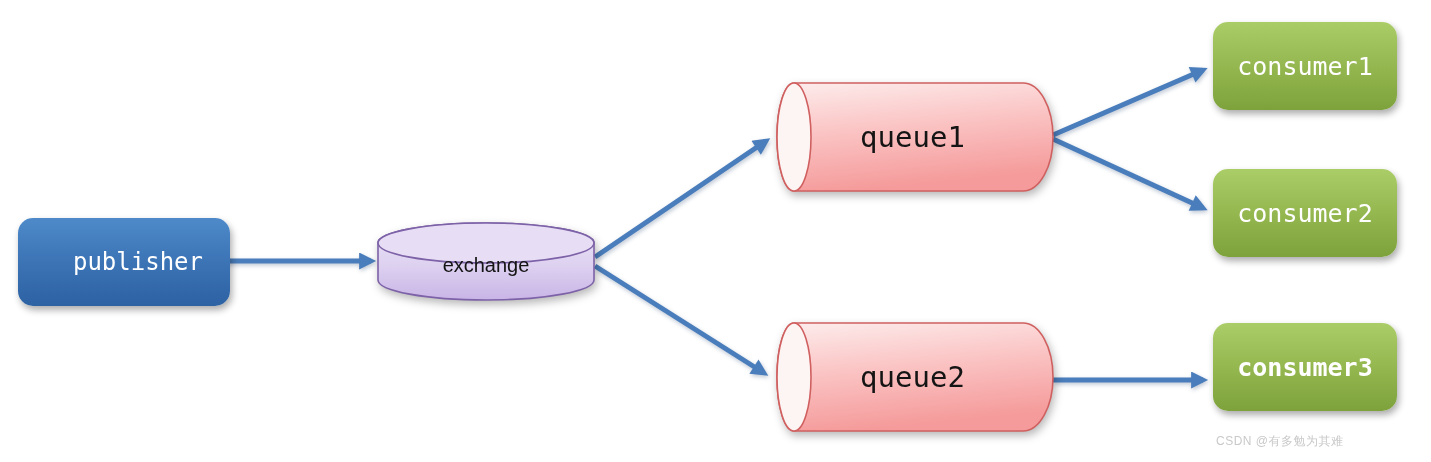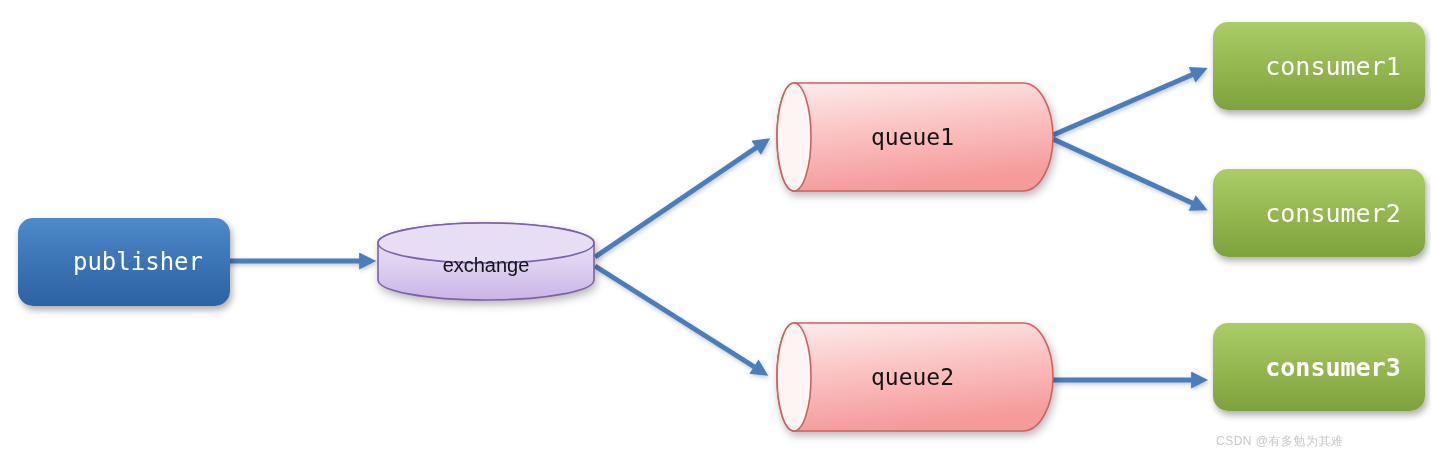--- a/index.html
+++ b/index.html
@@ -24,34 +24,33 @@
     border-radius: 15px;
     background: linear-gradient(180deg, #4e8ac9 0%, #3a72b4 55%, #2d62a3 100%);
     font-size: 24px;
     padding-left: 28px;
   }
   .node.consumer {
     left: 1213px; width: 184px; height: 88px;
     border-radius: 15px;
     background: linear-gradient(180deg, #abcd68 0%, #93b54e 55%, #7da23c 100%);
     font-size: 25px;
-    padding-left: 28px;
   }
   .node.consumer1 { top: 22px; }
   .node.consumer2 { top: 169px; }
   .node.consumer3 { top: 323px; font-weight: bold; }
 
   .cyl-label {
     position: absolute;
     display: flex; align-items: center; justify-content: center;
     color: #141414;
   }
   .queue-label {
     font-family: "DejaVu Sans Mono", monospace;
-    font-size: 23px;
+    font-size: 29px;
     text-align: center;
   }
   .queue1-label { left: 790px; top: 83px;  width: 245px; height: 108px; }
   .queue2-label { left: 790px; top: 323px; width: 245px; height: 108px; }
   .exchange-label {
     left: 378px; top: 244px; width: 216px; height: 42px;
     font-family: "Liberation Sans", sans-serif;
     font-size: 20px;
   }
 

